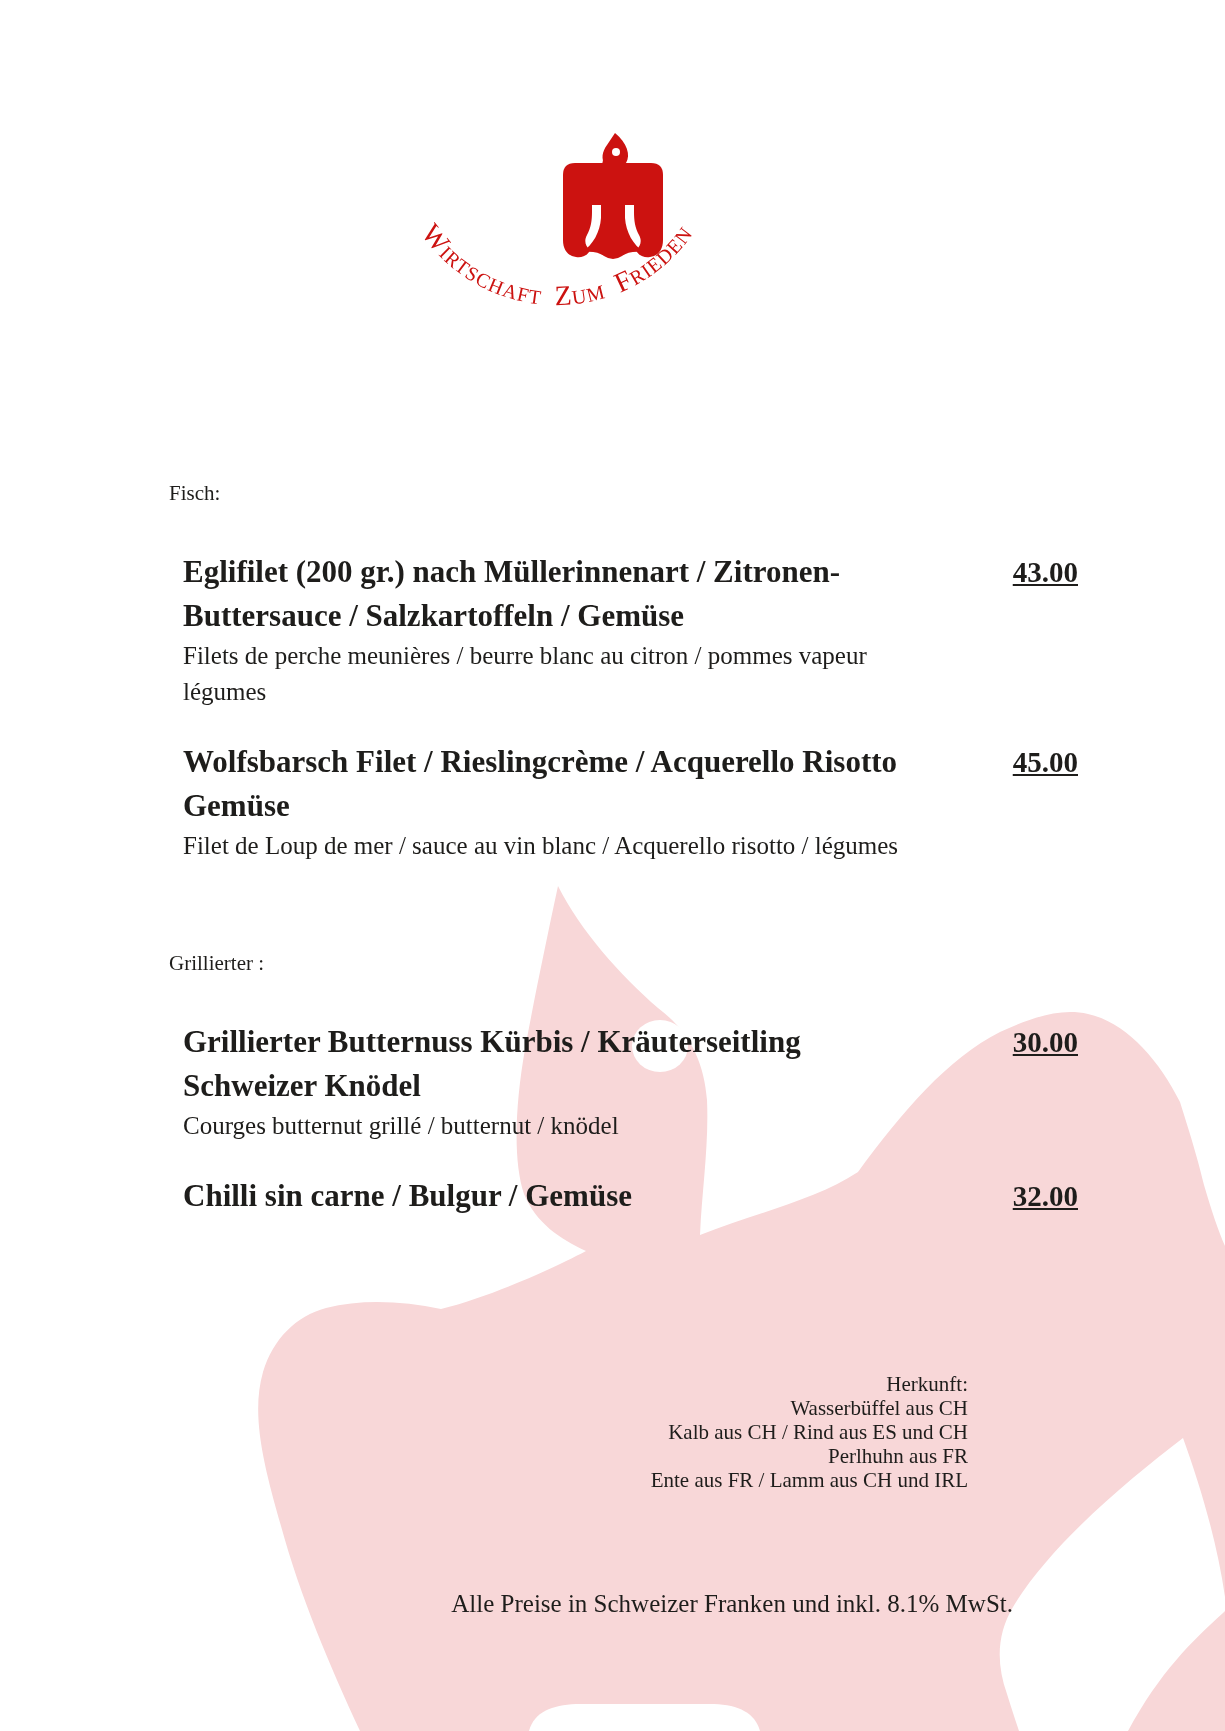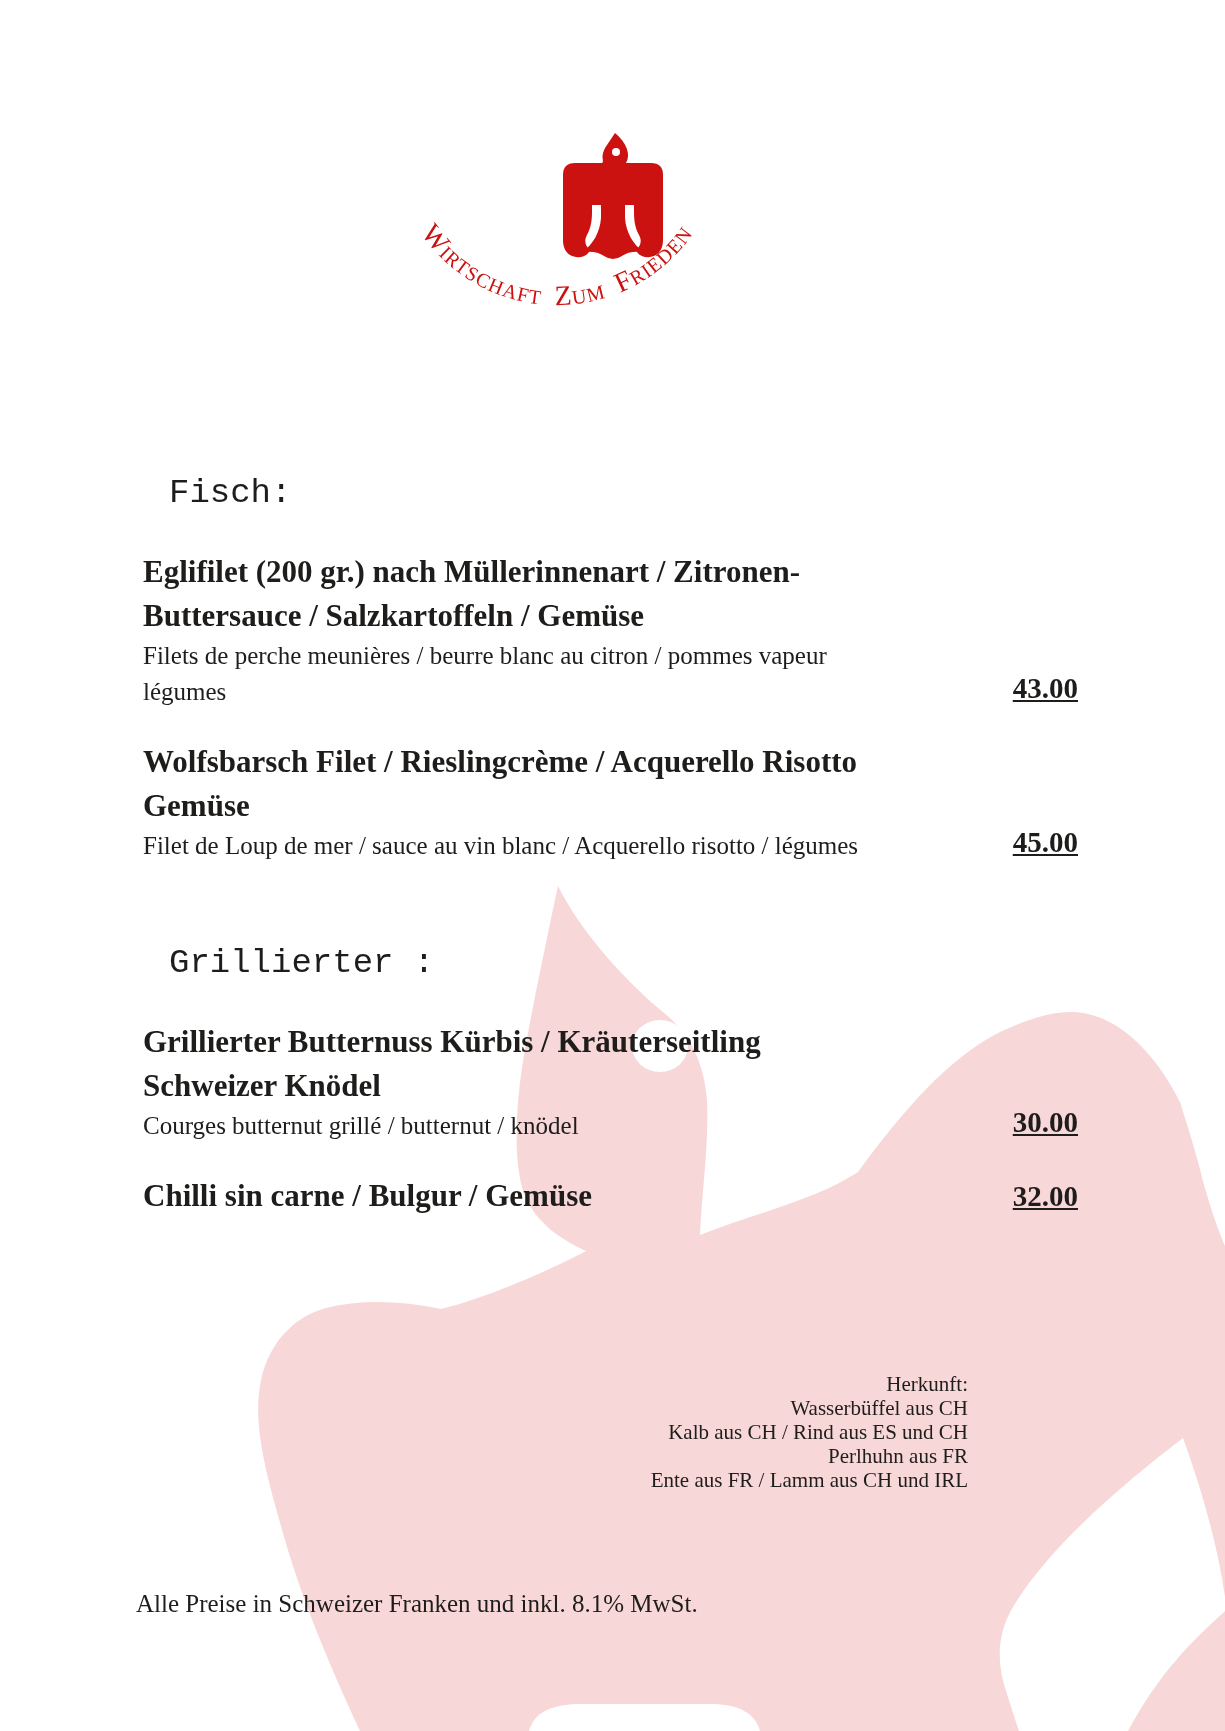--- a/index.html
+++ b/index.html
@@ -8,32 +8,32 @@
 
   
   .watermark{position:absolute;left:0;top:0;width:1225px;height:1731px;z-index:0;}
 
   
   .logo{position:absolute;left:400px;top:100px;width:320px;height:240px;overflow:visible;z-index:2;}
   .arc-text{font-family:"Liberation Serif",serif;font-variant:small-caps;font-size:28px;letter-spacing:1px;word-spacing:6px;}
 
   
   .menu{position:absolute;left:143px;top:476px;width:935px;z-index:1;}
-  .section-heading{font-size:34px;font-weight:400;line-height:34px;margin:0 0 40px 26px;font-family:Liberation Mono, monospace;}
+  .section-heading{font-size:21px;font-weight:400;line-height:34px;margin:0 0 40px 26px;}
   .menu-section + .menu-section{margin-top:82px;}
-  .menu-item{display:flex;align-items:flex-end;}
+  .menu-item{display:flex;align-items:flex-start;margin-left:40px;}
   .menu-item + .menu-item{margin-top:30px;}
   .dish-text{flex:1;}
   .title-line{font-size:31px;font-weight:700;line-height:44px;white-space:nowrap;}
   .desc-line{font-size:25px;font-weight:400;line-height:36px;white-space:nowrap;}
   .price{font-size:29px;font-weight:700;line-height:44px;text-align:right;min-width:85px;text-decoration:underline;}
 
   .origin{position:absolute;left:143px;top:1372px;width:825px;text-align:right;
           font-size:21px;line-height:24px;z-index:1;}
-  .footer-note{position:absolute;left:136px;top:1589px;width:860px;text-align:left;
+  .footer-note{position:absolute;left:153px;top:1589px;width:860px;text-align:right;
           font-size:25px;line-height:30px;z-index:1;}
 </style>
 </head>
 <body>
 
 <div class="page">
 
   <svg class="watermark" viewBox="0 0 1225 1731" xmlns="http://www.w3.org/2000/svg" aria-hidden="true">
     <path d="M 558,886
              C 580,930 620,975 658,1008

